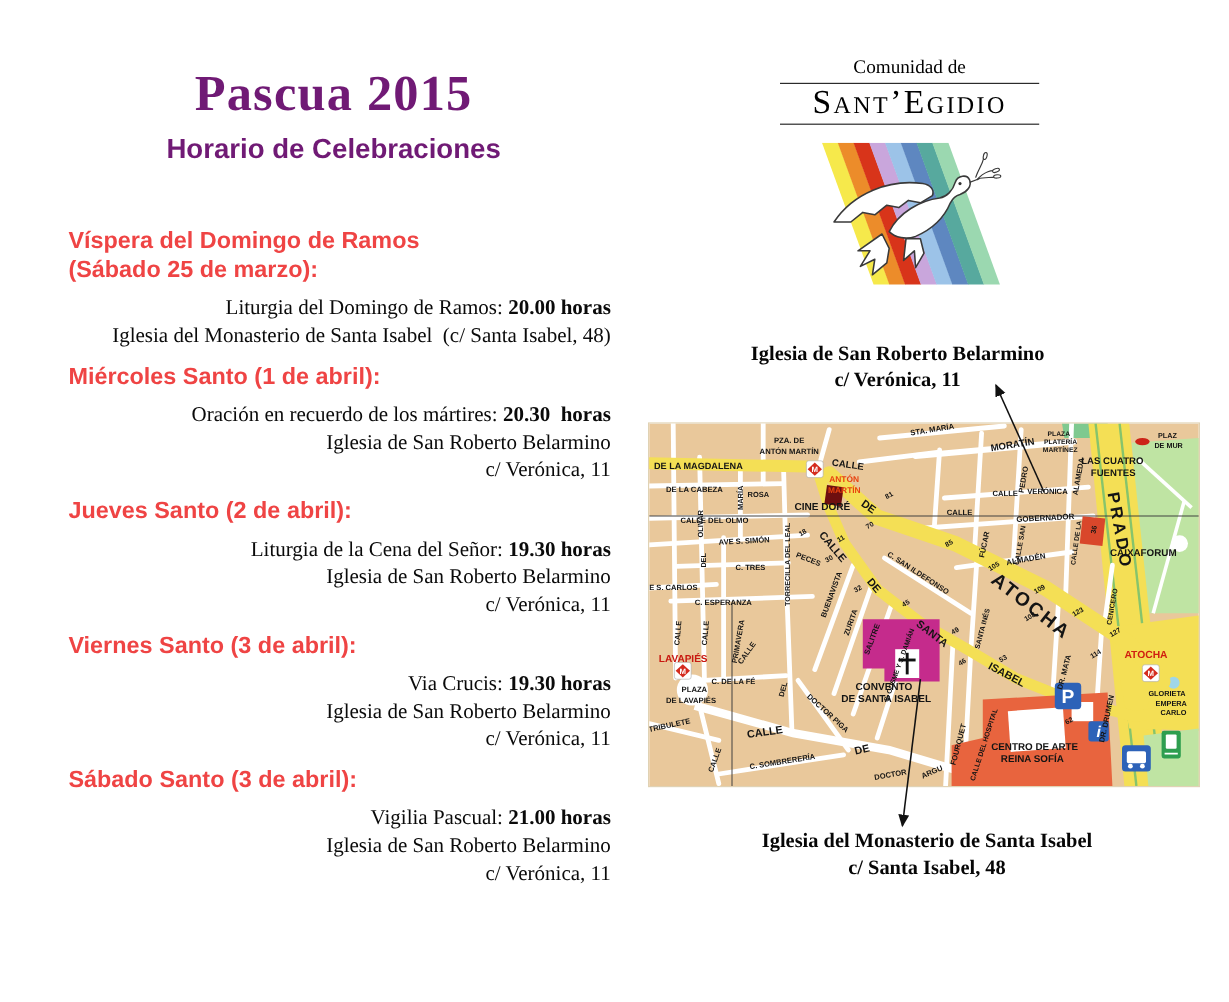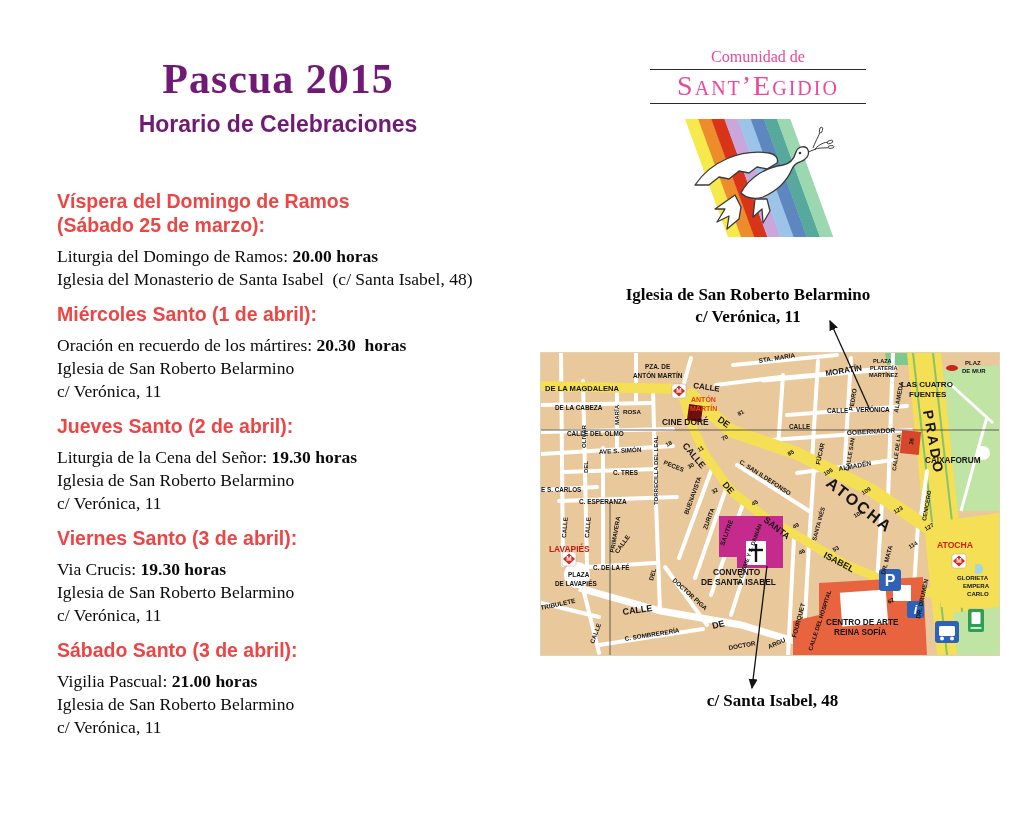--- a/index.html
+++ b/index.html
@@ -8,25 +8,25 @@
 
   
   .title-block{position:absolute;left:95px;top:56px;width:366px;text-align:center;color:#701a75;}
   .title-main{font-family:"Liberation Serif",serif;font-weight:bold;font-size:42px;line-height:46px;letter-spacing:1px;}
   .title-sub{font-family:Liberation Sans, sans-serif;font-weight:bold;font-size:23px;line-height:26px;margin-top:9px;}
 
   .schedule{position:absolute;left:57px;top:189px;width:452px;}
   .sec{margin-top:11px;}
   .sec:first-child{margin-top:0;}
   .sec-h{font-family:"Liberation Sans",sans-serif;font-weight:bold;font-size:19.5px;line-height:24px;color:#ef4444;text-align:left;}
-  .sec-lines{margin-top:8px;text-align:left;font-size:17.5px;line-height:23px;white-space:nowrap;}
+  .sec-lines{margin-top:8px;text-align:right;font-size:17.5px;line-height:23px;white-space:nowrap;}
   .sec-lines .tbold{font-weight:bold;}
 
   
-  .logo-block{position:absolute;left:650px;top:47px;width:216px;text-align:center;color:#ec4899;}
+  .logo-block{position:absolute;left:650px;top:47px;width:216px;text-align:center;color:#000000;}
   .logo-top{font-size:16px;line-height:19px;padding-bottom:3px;border-bottom:1.5px solid #2b2b2b;}
   .logo-name{font-size:28px;line-height:31px;font-variant:small-caps;letter-spacing:2px;
              padding-bottom:2px;border-bottom:1.5px solid #2b2b2b;}
   .rainbow{position:absolute;left:683px;top:119px;width:152px;height:122px;}
 
   
   .callout{position:absolute;text-align:center;font-weight:bold;font-size:17px;line-height:21.5px;color:#060606;}
   .callout-top{left:572px;top:284px;width:352px;}
   .callout-bottom{left:595px;top:690px;width:355px;}
 
@@ -131,20 +131,21 @@
         </g>
       </g>
     </svg>
   </div>
 
   <div class="callout callout-top">
     <div>Iglesia de San Roberto Belarmino</div>
     <div>c/ Verónica, 11</div>
   </div>
   <div class="callout callout-bottom">
+    <div>Iglesia del Monasterio de Santa Isabel</div>
     <div>c/ Santa Isabel, 48</div>
   </div>
 
   <div class="map">
     <svg width="458" height="302" viewBox="0 0 458 302">
 
       <rect x="0" y="0" width="458" height="302" fill="#E9C89B"></rect>
 
       <polygon points="402,16 458,12 458,158 414,158" fill="#BFE4A3"></polygon>
       <polygon points="344,0 382,0 386,12 346,12" fill="#7FC98F"></polygon>

